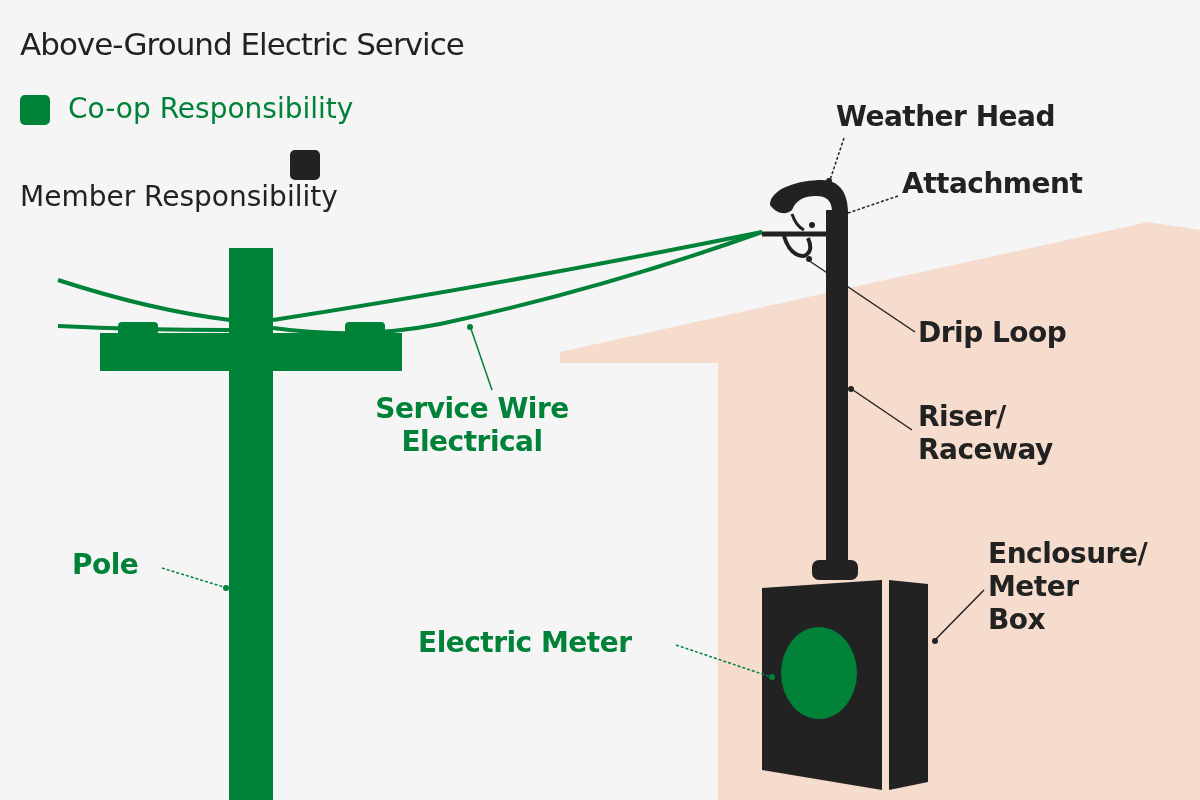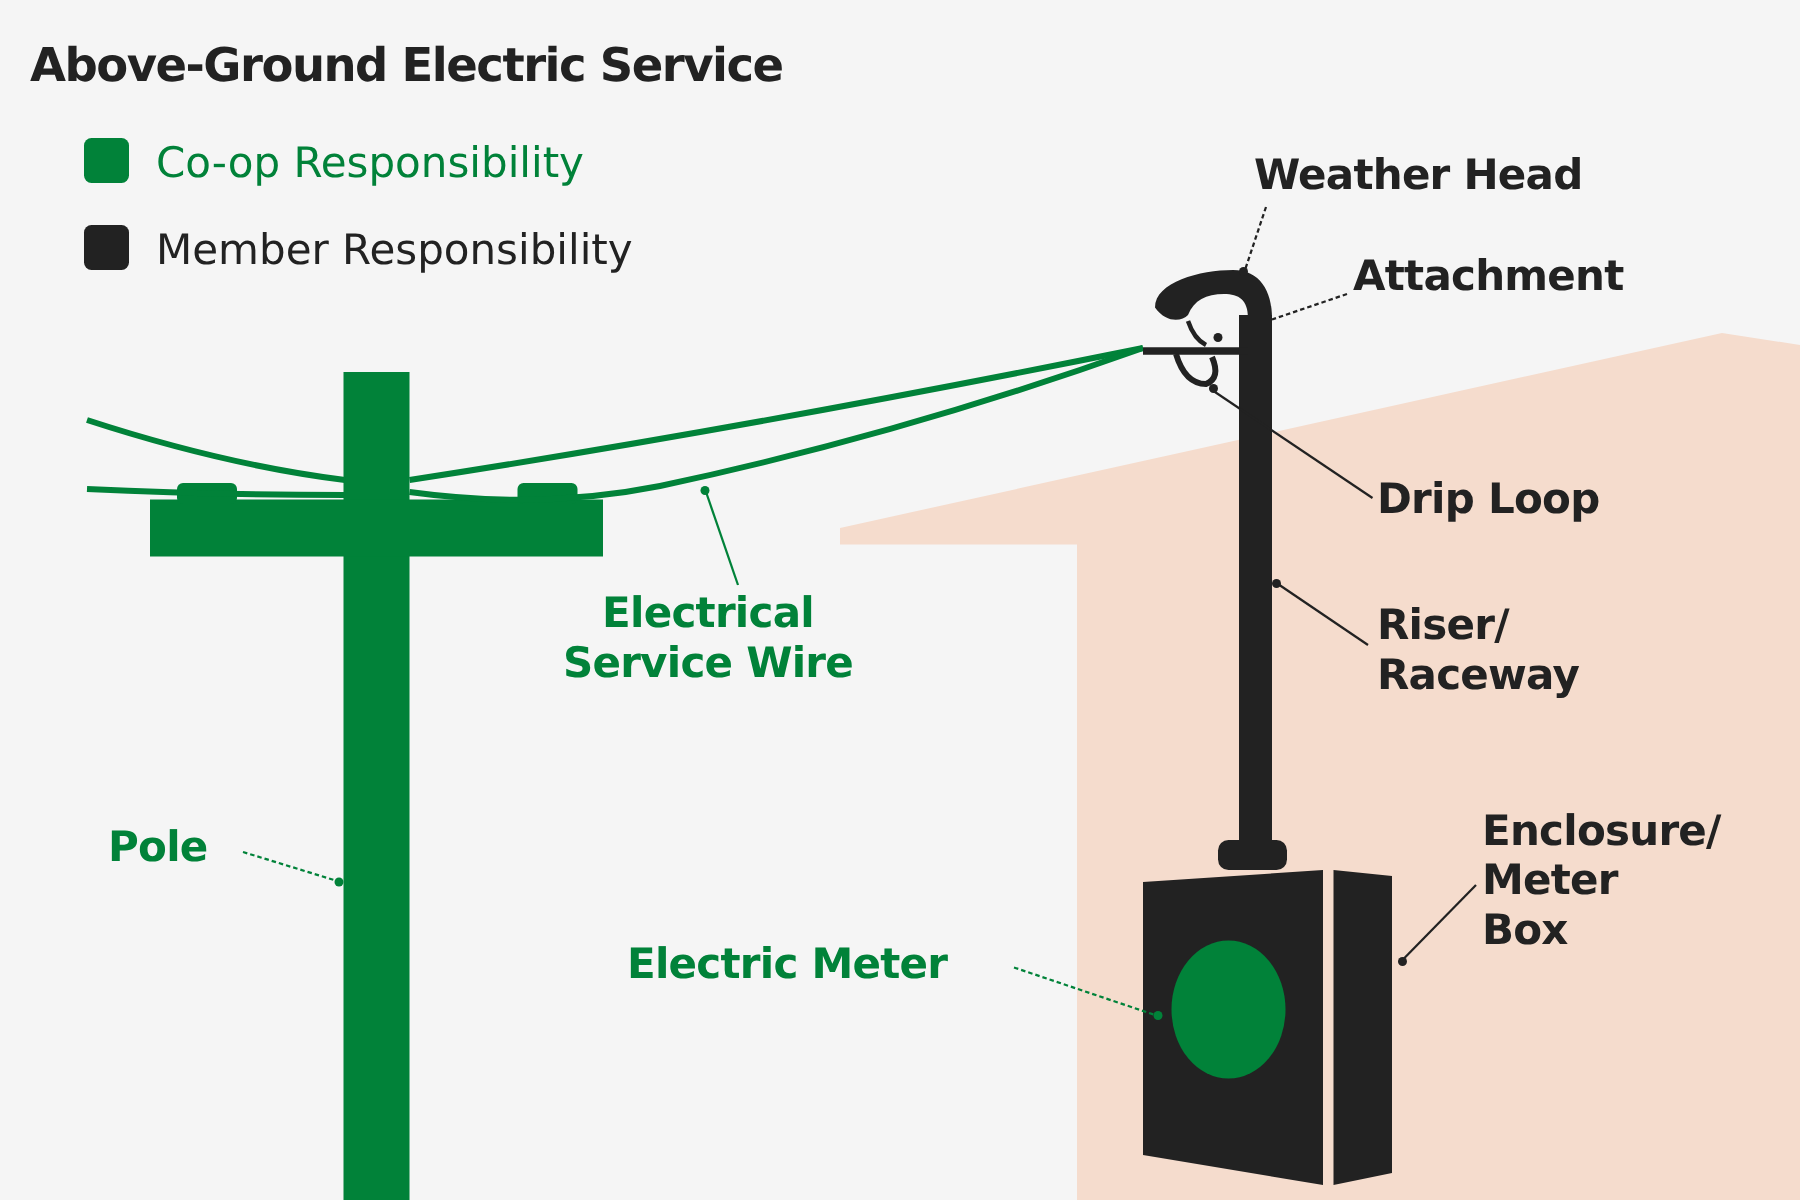--- a/index.html
+++ b/index.html
@@ -1,19 +1,19 @@
 <!DOCTYPE html>
 <html><head>
 <meta charset="utf-8">
 <style>
   html, body { margin: 0; padding: 0; }
   body { width: 1200px; height: 800px; background: #f5f5f5; overflow: hidden; position: relative; font-family: "DejaVu Sans", sans-serif; }
   #scene { position: absolute; left: 0; top: 0; }
-  .title { position: absolute; left: 20px; top: 26px; font-size: 31px; font-weight: bold; color: #222222; letter-spacing: -1px; }
-  .legend-row { position: absolute; left: 20px; display: flex; align-items: flex-start; font-size: 28px; margin-left: 36px; }
+  .title { position: absolute; left: 20px; top: 26px; font-size: 31px; font-weight: normal; color: #222222; letter-spacing: -1px; }
+  .legend-row { position: absolute; left: 20px; display: flex; align-items: flex-end; font-size: 28px; }
   .legend-swatch { width: 30px; height: 30px; border-radius: 5px; margin-right: 18px; }
   .lbl { position: absolute; font-weight: bold; font-size: 28px; line-height: 33px; letter-spacing: -0.5px; }
   .lbl.dark { color: #222222; }
   .lbl.green { color: #018239; }
 </style>
 </head>
 <body>
 
 <svg id="scene" width="1200" height="800" viewBox="0 0 1200 800">
 
@@ -66,35 +66,35 @@
     <circle cx="226" cy="588" r="3" fill="#018239"></circle>
   </g>
 </svg>
 
 <div class="title">Above-Ground Electric Service</div>
 
 <div class="legend-row" style="top:92px;">
   <span class="legend-swatch" style="background:#018239;"></span>
   <span style="color:#018239;">Co-op Responsibility</span>
 </div>
-<div class="legend-row" style="top:150px;">
+<div class="legend-row" style="top:150px;flex-direction:column;">
   <span class="legend-swatch" style="background:#222222;"></span>
   <span style="color:#222222;">Member Responsibility</span>
 </div>
 
 <div class="lbl dark" style="left:836px; top:100px;">Weather Head</div>
 <div class="lbl dark" style="left:902px; top:167px;">Attachment</div>
 <div class="lbl dark" style="left:918px; top:316px;">Drip Loop</div>
 <div class="lbl dark" style="left:918px; top:400px;">
   <div>Riser/</div>
   <div>Raceway</div>
 </div>
 <div class="lbl dark" style="left:988px; top:537px;">
   <div>Enclosure/</div>
   <div>Meter</div>
   <div>Box</div>
 </div>
 <div class="lbl green" style="left:418px; top:626px;">Electric Meter</div>
 <div class="lbl green" style="left:356px; top:392px; text-align:center; width:232px;">
+  <div>Service Wire</div>
   <div>Electrical</div>
-  <div>Service Wire</div>
 </div>
 <div class="lbl green" style="left:72px; top:548px;">Pole</div>
 
 </body></html>

